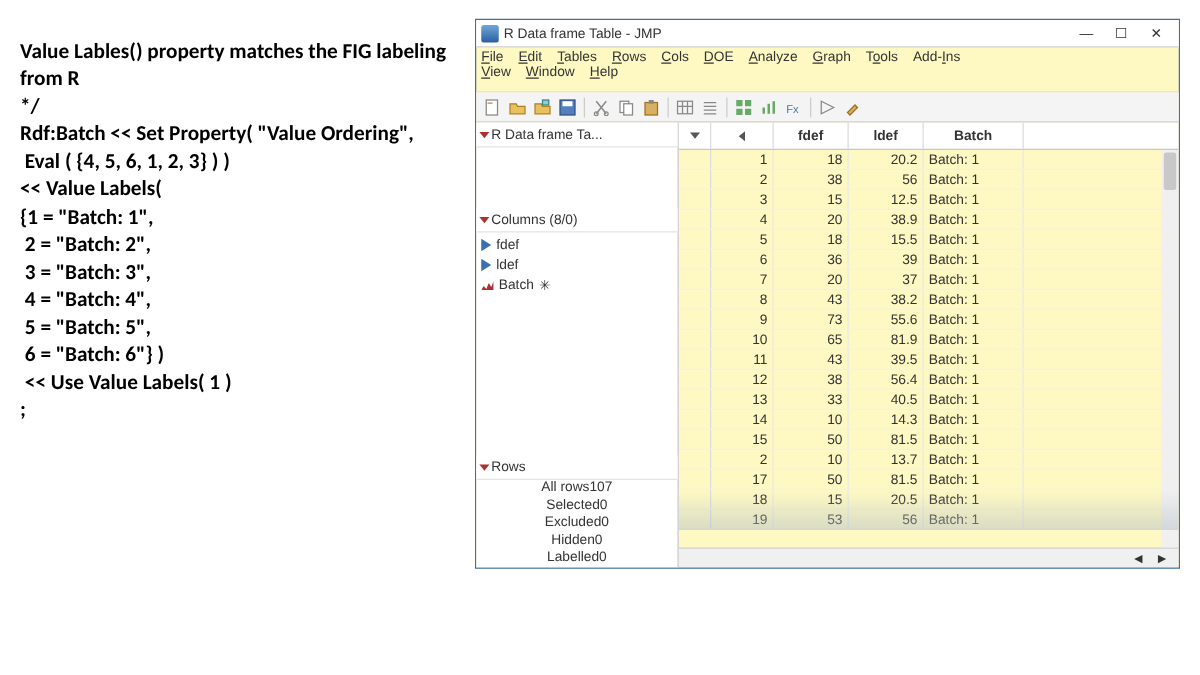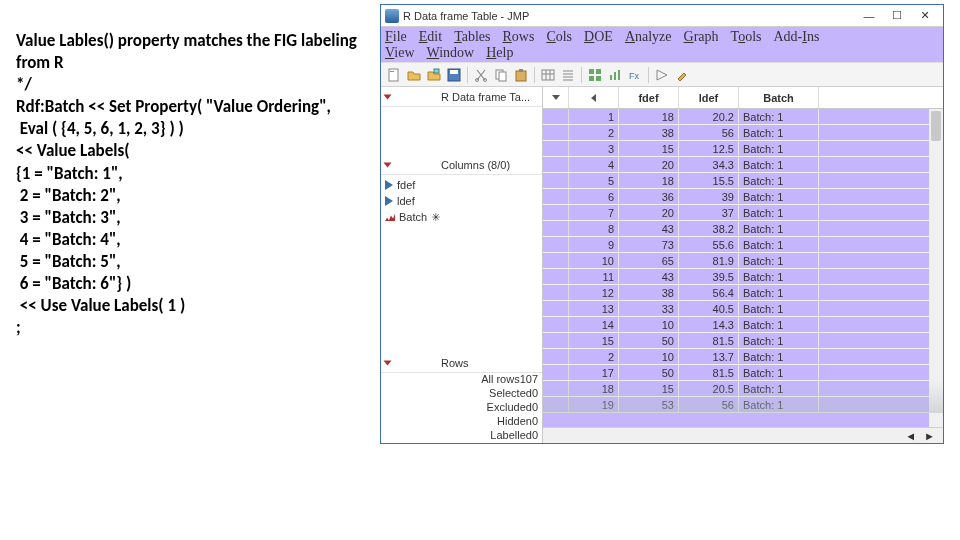--- a/index.html
+++ b/index.html
@@ -1,40 +1,40 @@
 <!DOCTYPE html>
 <html><head>
 <meta charset="utf-8">
 <style>
   * { box-sizing: border-box; margin: 0; padding: 0; }
   body { width: 960px; height: 540px; background: #fff; font-family: Calibri, Arial, sans-serif; position: relative; }
   .left-region { position: absolute; left: 16px; top: 30px; width: 356px; font-size: 17px; line-height: 1.3; }
   .left-region .bold { font-weight: 700; }
-  .right-region { position: absolute; left: 380px; top: 4px; width: 564px; height: 440px; border: 1px solid #3b6fb0; background: #c4b5fd; font-family: "Segoe UI", Arial, sans-serif; font-size: 11px; display: flex; flex-direction: column; color: #333; }
+  .right-region { position: absolute; left: 380px; top: 15px; width: 564px; height: 440px; border: 1px solid #3b6fb0; background: #fef9c3; font-family: "Segoe UI", Arial, sans-serif; font-size: 11px; display: flex; flex-direction: column; color: #333; }
   .titlebar { height: 22px; background: #ffffff; border-bottom: 1px solid #d0d0d0; display: flex; align-items: center; padding: 0 4px; }
   .titlebar .icon { width: 14px; height: 14px; margin-right: 4px; display: inline-block; background: linear-gradient(#6fa7d9,#2b5ea0); border-radius: 2px; }
   .titlebar .ttl { flex: 1; font-size: 11px; color: #333; }
   .titlebar .winbtn { width: 28px; height: 16px; display: inline-flex; align-items: center; justify-content: center; font-size: 11px; color: #333; }
   .menubar { height: 36px; padding: 2px 4px; display: flex; flex-wrap: wrap; gap: 0 12px; border-bottom: 1px solid #e0e0e0; align-content: flex-start; }
-  .menubar span { font-size: 14px; color: #333; cursor: default; font-family: Liberation Serif, serif; }
+  .menubar span { font-size: 11px; color: #333; cursor: default; }
   .menubar span u { text-decoration: underline; }
   .toolbar { height: 24px; background: #f4f4f4; border-bottom: 1px solid #d0d0d0; display: flex; align-items: center; padding: 0 4px; gap: 2px; }
   .tbtn { width: 18px; height: 18px; border: 1px solid transparent; border-radius: 2px; display: inline-flex; align-items: center; justify-content: center; text-align: right; }
   .tsep { width: 1px; height: 16px; background: #ccc; margin: 0 2px; }
   .body { flex: 1; display: flex; overflow: hidden; }
   .side { width: 162px; border-right: 1px solid #c8c8c8; display: flex; flex-direction: column; background: #fff; }
-  .panel-head { height: 20px; display: flex; align-items: center; border-bottom: 1px solid #e4e4e4; padding: 0 4px; background: #fff; gap: 48px; }
+  .panel-head { height: 20px; display: flex; align-items: center; border-bottom: 1px solid #e4e4e4; padding: 0 4px; background: #fff; }
   .red-tri { width: 0; height: 0; border-left: 5px solid #b03030; border-top: 4px solid transparent; border-bottom: 4px solid transparent; margin-right: 3px; transform: rotate(90deg); }
   .panel-head .lbl { font-size: 11px; color: #333; }
   .panel-body { font-size: 11px; padding: 2px 4px; }
   .col-item { display: flex; align-items: center; gap: 4px; height: 16px; }
   .col-ico-blue { width: 0; height: 0; border-left: 8px solid #3b6fb0; border-top: 5px solid transparent; border-bottom: 5px solid transparent; }
   .col-ico-red { width: 10px; height: 8px; background: #b03030; clip-path: polygon(0 100%,20% 60%,40% 90%,60% 30%,80% 70%,100% 10%,100% 100%); }
   .panel-spacer { flex: 1; }
-  .rows-panel .row-line { display: flex; justify-content: flex-end; padding: 0 4px; height: 14px; font-size: 11px; }
+  .rows-panel .row-line { display: flex; justify-content: center; padding: 0 4px; height: 14px; font-size: 11px; }
   .main { flex: 1; display: flex; flex-direction: column; overflow: hidden; }
   .grid-head { display: flex; height: 22px; border-bottom: 1px solid #c8c8c8; background: #fff; }
   .grid-head .corner { width: 26px; border-right: 1px solid #dcdcdc; display: flex; align-items: center; justify-content: center; }
   .grid-head .ch { border-right: 1px solid #dcdcdc; display: flex; align-items: center; justify-content: center; font-weight: 700; font-size: 11px; }
   .colw-row { width: 50px; }
   .colw-f { width: 60px; }
   .colw-l { width: 60px; }
   .colw-b { width: 80px; }
   .grid-body { flex: 1; overflow: hidden; position: relative; }
   .grid-row { display: flex; height: 16px; border-bottom: 1px solid #f0f0f0; }
@@ -265,21 +265,21 @@
             <div class="rn"></div>
             <div class="c c-right colw-row">3</div>
             <div class="c c-right colw-f">15</div>
             <div class="c c-right colw-l">12.5</div>
             <div class="c colw-b">Batch: 1</div>
           </div>
           <div class="grid-row">
             <div class="rn"></div>
             <div class="c c-right colw-row">4</div>
             <div class="c c-right colw-f">20</div>
-            <div class="c c-right colw-l">34.3</div>
+            <div class="c c-right colw-l">38.9</div>
             <div class="c colw-b">Batch: 1</div>
           </div>
           <div class="grid-row">
             <div class="rn"></div>
             <div class="c c-right colw-row">5</div>
             <div class="c c-right colw-f">18</div>
             <div class="c c-right colw-l">15.5</div>
             <div class="c colw-b">Batch: 1</div>
           </div>
           <div class="grid-row">

